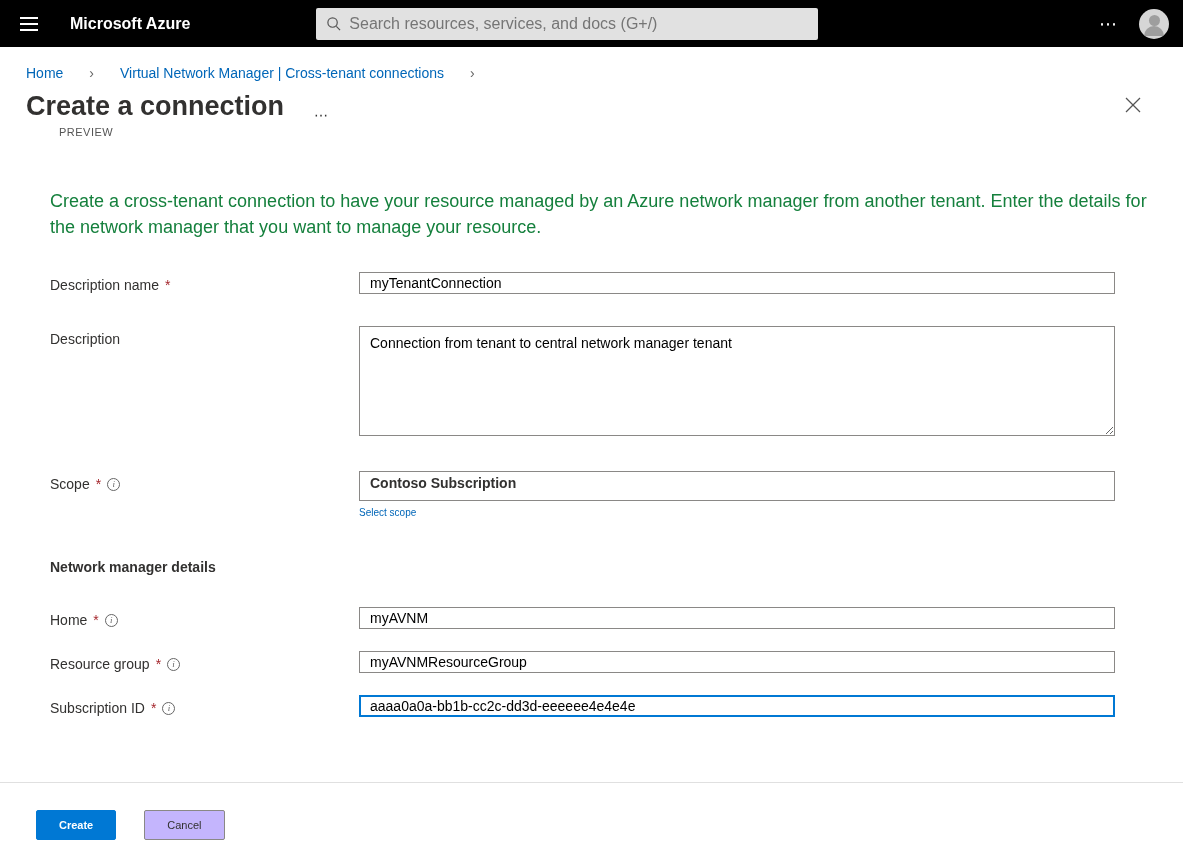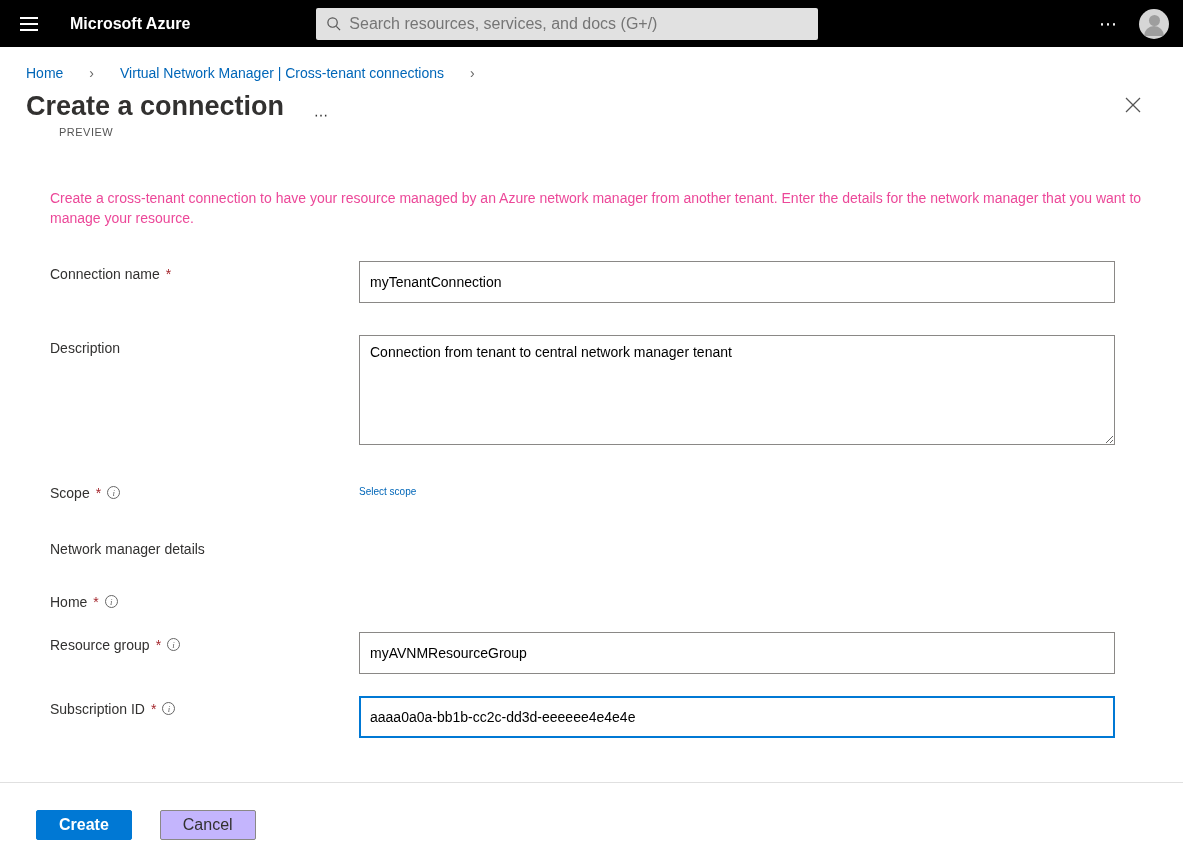--- a/index.html
+++ b/index.html
@@ -21,37 +21,37 @@
   .breadcrumb { padding: 18px 26px 0 26px; font-size: 14px; display: flex; align-items: center; gap: 26px; }
   .breadcrumb a { color: #0066b8; text-decoration: none; cursor: pointer; }
   .breadcrumb .sep { color: #666; }
   .page-header { padding: 10px 26px 0 26px; display: flex; align-items: flex-start; }
   .page-title { font-size: 27px; font-weight: 600; }
   .title-ellipsis { margin-left: 30px; margin-top: 16px; letter-spacing: 2px; color: #333; cursor: pointer; font-size: 14px; }
   .close-x { margin-left: auto; margin-right: 10px; cursor: pointer; font-size: 18px; color: #555; padding: 6px; }
   .preview-tag { padding: 0 26px; font-size: 11px; letter-spacing: 0.5px; color: #555; margin-top: 2px; margin-left: 33px; }
 
   .form-area { padding: 50px 26px 0 50px; height: 634px; overflow: auto; }
-  .intro { font-size: 14px; color: #ec4899; line-height: 1.45; max-width: 1110px; }
+  .intro { font-size: 18px; color: #15803d; line-height: 1.45; max-width: 1110px; }
   .form-row { display: flex; align-items: flex-start; margin-top: 32px; }
   .form-row.tight { margin-top: 22px; }
   .label-col { width: 309px; font-size: 14px; padding-top: 5px; display: flex; align-items: center; gap: 6px; }
   .req { color: #a4262c; }
   .info-icon { width: 13px; height: 13px; border: 1px solid #666; border-radius: 50%; display: inline-flex; align-items: center; justify-content: center; font-size: 9px; font-style: italic; color: #666; font-family: Georgia, serif; }
   .input-col { flex: 1; max-width: 756px; }
-  .text-input { width: 100%; height: 42px; border: 1px solid #8a8886; padding: 0 10px; font-size: 14px; font-family: inherit; outline: none; }
+  .text-input { width: 100%; height: 22px; border: 1px solid #8a8886; padding: 0 10px; font-size: 14px; font-family: inherit; outline: none; }
   .text-input.focused { border: 2px solid #0078d4; padding: 0 9px; }
   textarea.text-input { height: 110px; padding: 8px 10px; resize: both; }
   .scope-box { width: 100%; height: 30px; border: 1px solid #8a8886; padding: 3px 10px; font-size: 14px; font-weight: 600; background: #fff; }
   .link-action { color: #0066b8; font-size: 10px; cursor: pointer; margin-top: 6px; display: inline-block; }
-  .section-heading { font-weight: 400; font-size: 14px; margin-top: 40px; }
+  .section-heading { font-weight: 700; font-size: 14px; margin-top: 40px; }
 
   .footer-divider { border-top: 1px solid #e0e0e0; position: absolute; left: 0; right: 0; bottom: 71px; }
   .footer { position: absolute; left: 0; right: 0; bottom: 0; height: 58px; display: flex; align-items: center; padding: 0 36px; gap: 28px; background: #fff; }
-  .btn { height: 30px; padding: 0 22px; font-size: 16px; border-radius: 2px; cursor: pointer; font-family: inherit; }
+  .btn { height: 30px; padding: 0 22px; font-size: 11px; border-radius: 2px; cursor: pointer; font-family: inherit; }
   .btn-primary { background: #0078d4; border: 1px solid #0078d4; color: #fff; font-weight: 600; }
   .btn-secondary { background: #c4b5fd; border: 1px solid #8a8886; color: #323130; }
 </style>
 </head>
 <body>
 
 <div class="topbar">
   <div class="hamburger">
     <span></span>
       <span></span>
@@ -92,21 +92,21 @@
       </svg>
   </div>
 </div>
 <div class="preview-tag">PREVIEW</div>
 
 <div class="form-area">
   <div class="intro">Create a cross-tenant connection to have your resource managed by an Azure network manager from another tenant. Enter the details for the network manager that you want to manage your resource.</div>
 
   <div class="form-row">
     <div class="label-col">
-      <span>Connection name</span>
+      <span>Description name</span>
         <span class="req">*</span>
     </div>
     <div class="input-col">
       <input class="text-input" type="text" value="myTenantConnection" style="">
     </div>
   </div>
 
   <div class="form-row">
     <div class="label-col">
       <span>Description</span>
@@ -116,31 +116,35 @@
     </div>
   </div>
 
   <div class="form-row">
     <div class="label-col">
       <span>Scope</span>
         <span class="req">*</span>
       <span class="info-icon">i</span>
     </div>
     <div class="input-col">
+      <div class="scope-box">Contoso Subscription</div>
       <span class="link-action">Select scope</span>
     </div>
   </div>
 
   <div class="section-heading">Network manager details</div>
 
   <div class="form-row">
     <div class="label-col">
       <span>Home</span>
         <span class="req">*</span>
       <span class="info-icon">i</span>
+    </div>
+    <div class="input-col">
+      <input class="text-input" type="text" value="myAVNM" style="">
     </div>
   </div>
 
   <div class="form-row tight">
     <div class="label-col">
       <span>Resource group</span>
         <span class="req">*</span>
       <span class="info-icon">i</span>
     </div>
     <div class="input-col">

